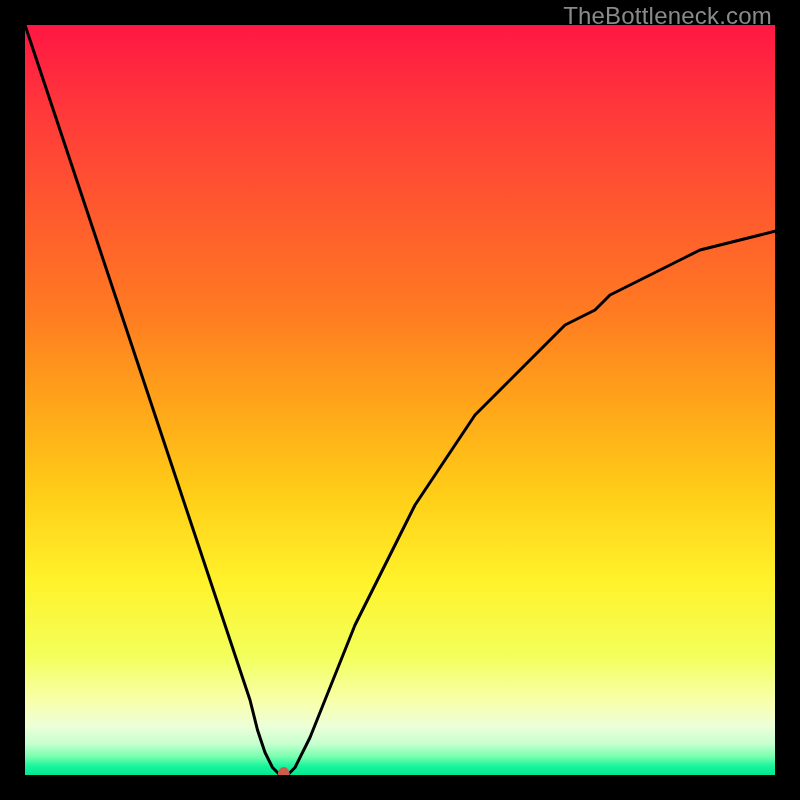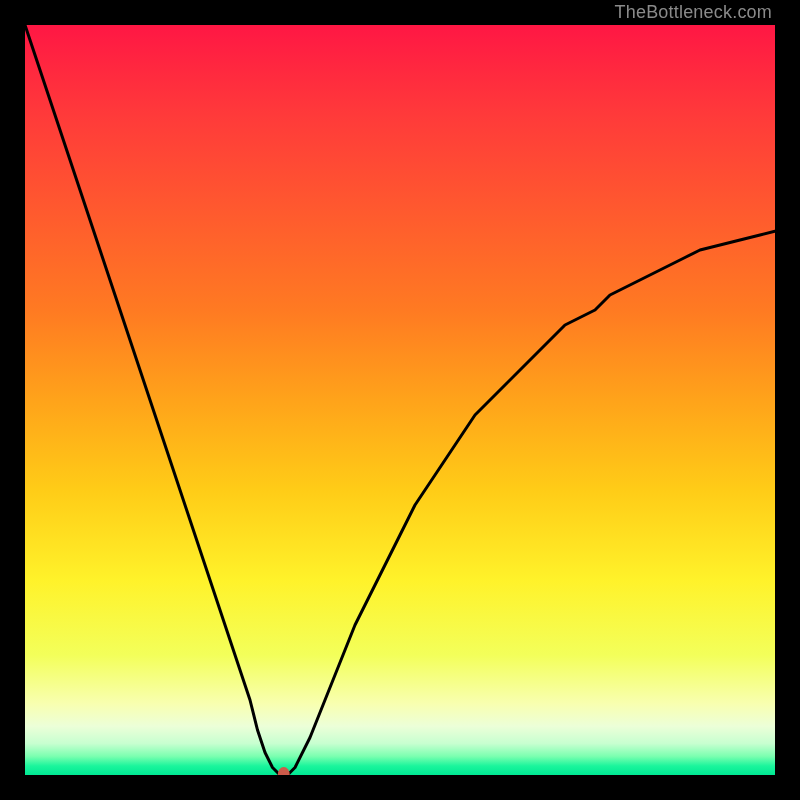--- a/index.html
+++ b/index.html
@@ -23,21 +23,21 @@
     left: 0;
     top: 0;
     width: 750px;
     height: 750px;
   }
   .watermark {
     position: absolute;
     top: 2px;
     right: 28px;
     font-family: Arial, Helvetica, sans-serif;
-    font-size: 18px;
+    font-size: 24px;
     font-weight: 500;
     color: #8a8a8a;
     letter-spacing: 0.2px;
   }
 </style>
 </head>
 <body>
 
 <div class="frame">
   <svg class="plot" viewBox="0 0 750 750" preserveAspectRatio="none">

